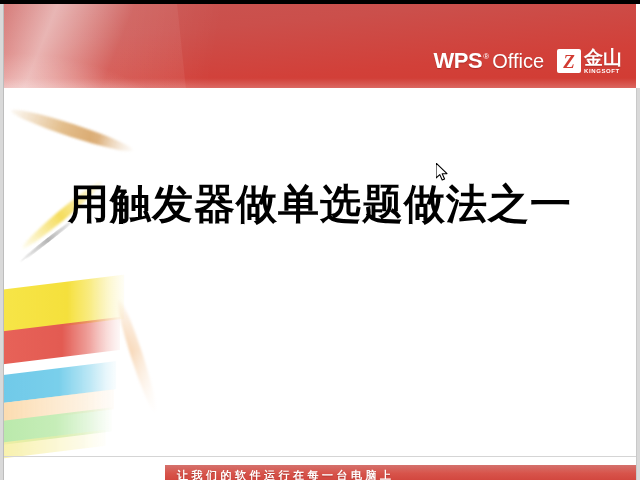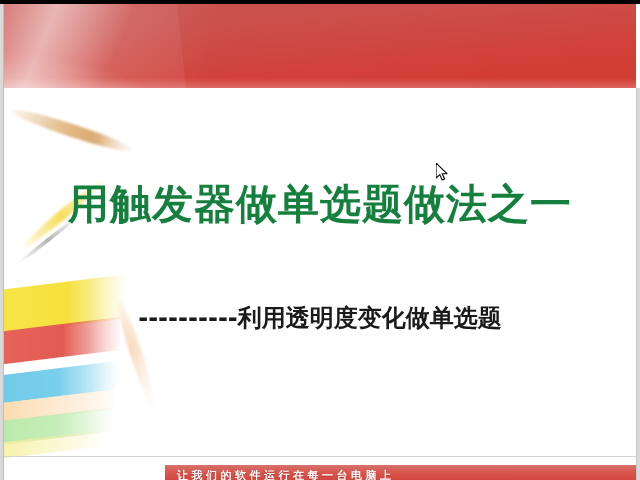--- a/index.html
+++ b/index.html
@@ -256,21 +256,21 @@
   }
 
   
   .title {
     position: absolute;
     left: 0; top: 176px;
     width: 632px;
     text-align: center;
     font-size: 41px;
     font-weight: bold;
-    color: #15803d;
+    color: #000000;
     letter-spacing: 1px;
     line-height: 1.18;
     white-space: nowrap;
     font-family: "DejaVu Sans", "Liberation Sans", sans-serif;
   }
   .subtitle {
     position: absolute;
     left: 0; top: 298px;
     width: 632px;
     text-align: center;
@@ -339,38 +339,53 @@
   <div class="frame-left"></div>
 
   <div class="slide">
 
     <div class="header">
       <div class="header-swoosh-a"></div>
       <div class="header-swoosh-b"></div>
       <div class="header-sheen"></div>
       <div class="header-base-glow"></div>
 
+      <div class="brand">
+        <div class="wps-lockup">
+          <span class="wps-word">WPS</span>
+          <span class="wps-reg">®</span>
+          <span class="office-word">Office</span>
+        </div>
+        <div class="kingsoft-lockup">
+          <span class="ks-mark">
+            <span class="ks-z">Z</span>
+          </span>
+          <span class="ks-text">
+            <span class="ks-cn">金山</span>
+            <span class="ks-en">KINGSOFT</span>
+          </span>
+        </div>
+      </div>
     </div>
 
     <div class="decor">
       <div class="ribbon swoosh-tan-top"></div>
       <div class="ribbon swoosh-yellow-mid"></div>
       <div class="ribbon swoosh-grey-thin"></div>
       <div class="ribbon stripe-yellow"></div>
       <div class="ribbon stripe-red"></div>
       <div class="ribbon stripe-cyan"></div>
       <div class="ribbon stripe-peach"></div>
       <div class="ribbon stripe-green"></div>
       <div class="ribbon stripe-lemon"></div>
       <div class="ribbon swoosh-orange-right"></div>
       <div class="decor-fade"></div>
     </div>
 
     <div class="title">用触发器做单选题做法之一</div>
-    <div class="subtitle">----------利用透明度变化做单选题</div>
 
     <div class="footer-rule"></div>
     <div class="footer-bar">
       <div class="footer-bar-gloss"></div>
       <div class="footer-slogan">让我们的软件运行在每一台电脑上</div>
     </div>
 
   </div>
 
   <div class="frame-right"></div>

